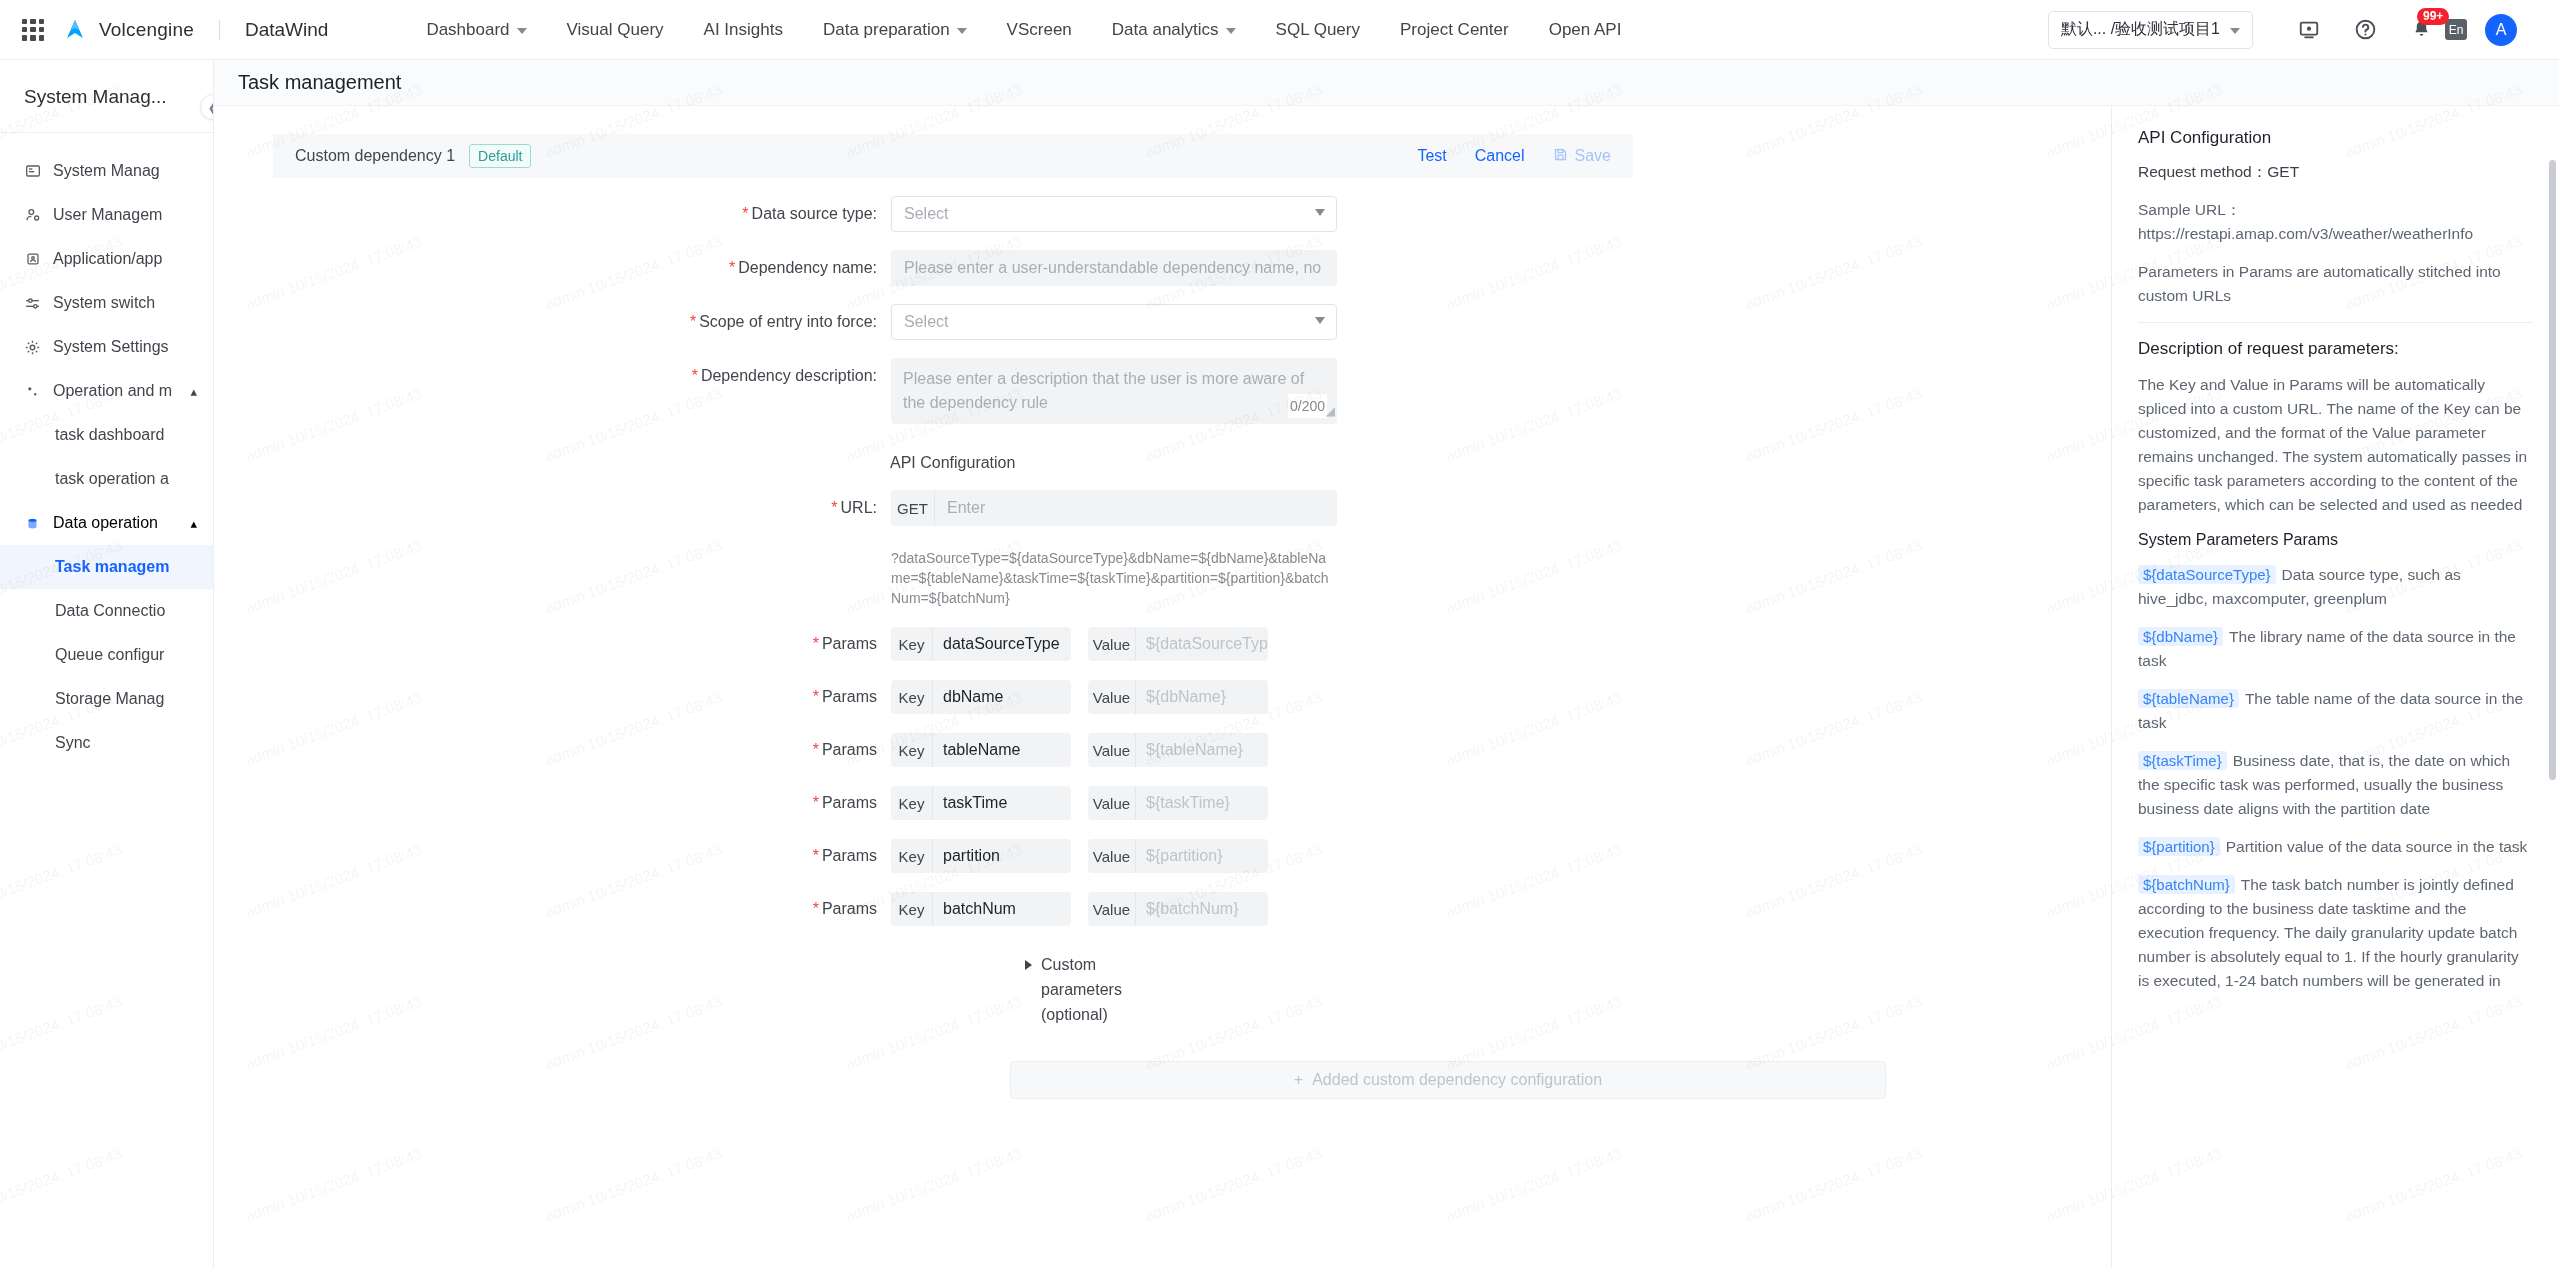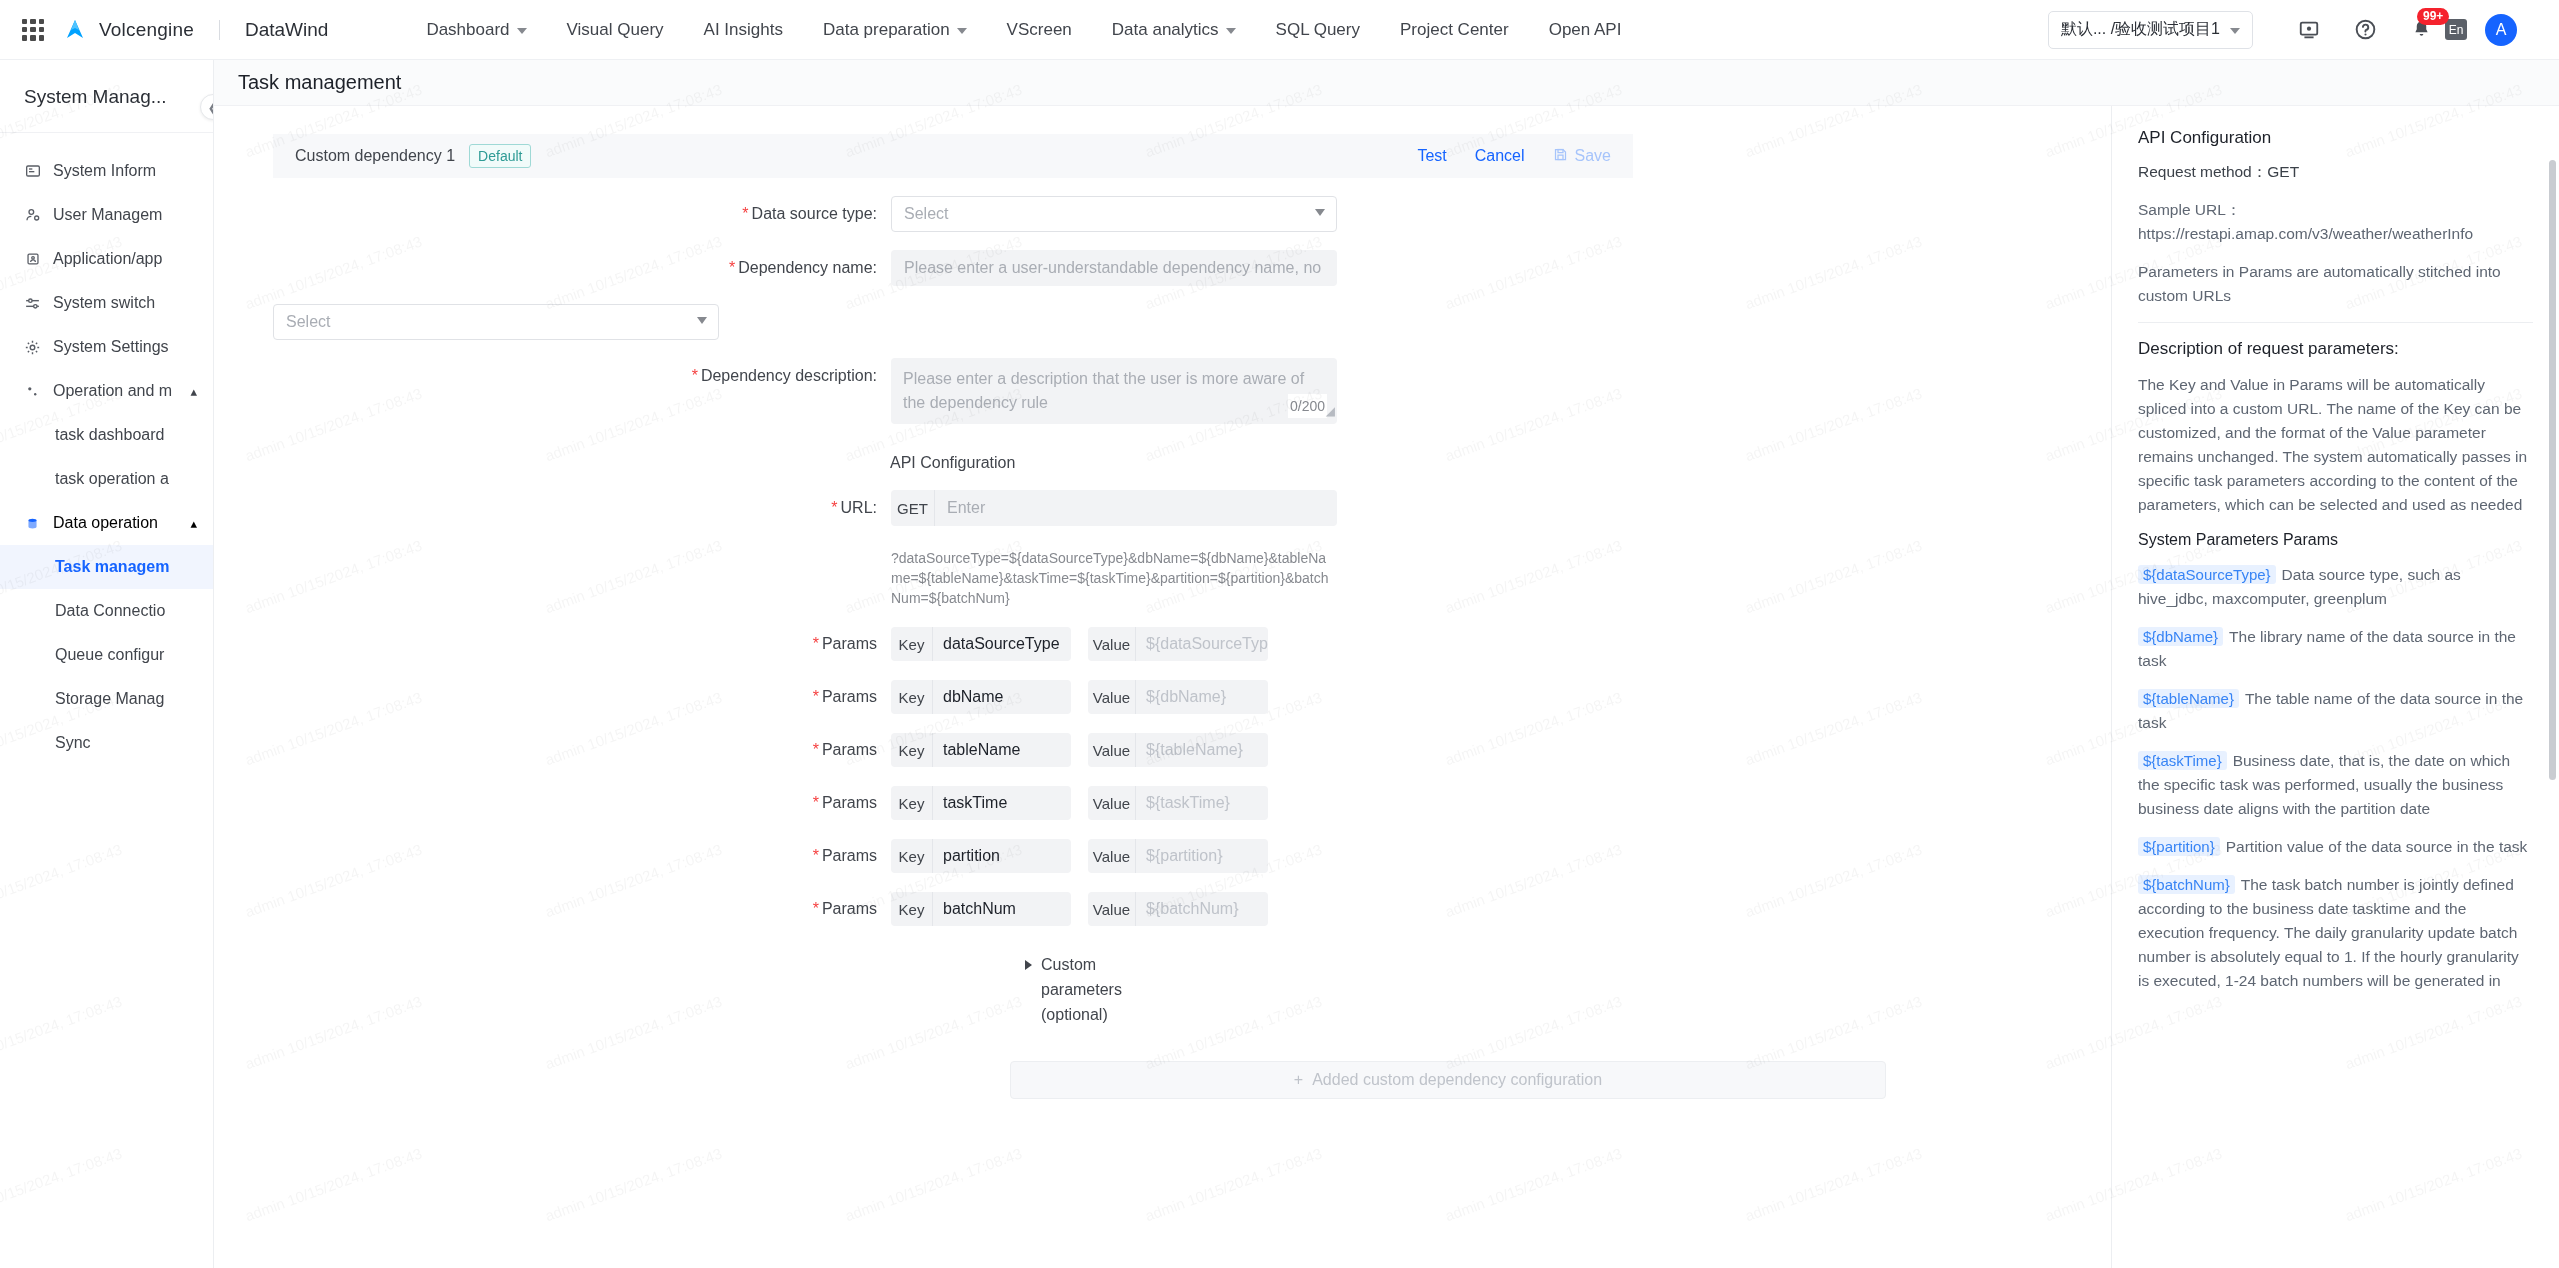--- a/index.html
+++ b/index.html
@@ -343,21 +343,21 @@
     <div class="side-list">
 
       <div class="side-item">
         <span class="side-ico">
           <svg width="16" height="16" viewBox="0 0 24 24" fill="none" stroke="#5a5e66" stroke-width="2">
             <rect x="2.5" y="4.5" width="19" height="15" rx="2"></rect>
             <line x1="6" y1="9" x2="11" y2="9"></line>
               <line x1="6" y1="13" x2="14" y2="13"></line>
           </svg>
         </span>
-        <span>System Inform</span>
+        <span>System Manag</span>
       </div>
 
       <div class="side-item">
         <span class="side-ico">
           <svg width="16" height="16" viewBox="0 0 24 24" fill="none" stroke="#5a5e66" stroke-width="2">
             <circle cx="9.5" cy="7.5" r="3.5"></circle>
             <path d="M3 20c0-3.6 2.9-6 6.5-6"></path>
             <circle cx="17.5" cy="16.5" r="3"></circle>
           </svg>
         </span>
@@ -486,20 +486,23 @@
               <span class="req">*</span><span>Dependency name:</span>
             </div>
             <div class="fctrl">
               <div class="inp filled">
                 <span class="ph" style="white-space:nowrap;overflow:hidden">Please enter a user-understandable dependency name, no modificatio</span>
               </div>
             </div>
           </div>
 
           <div class="frow">
+            <div class="flabel">
+              <span class="req">*</span><span>Scope of entry into force:</span>
+            </div>
             <div class="fctrl">
               <div class="inp">
                 <span class="ph">Select</span>
               </div>
               <span class="sel-caret"></span>
             </div>
           </div>
 
           <div class="frow">
             <div class="flabel">

